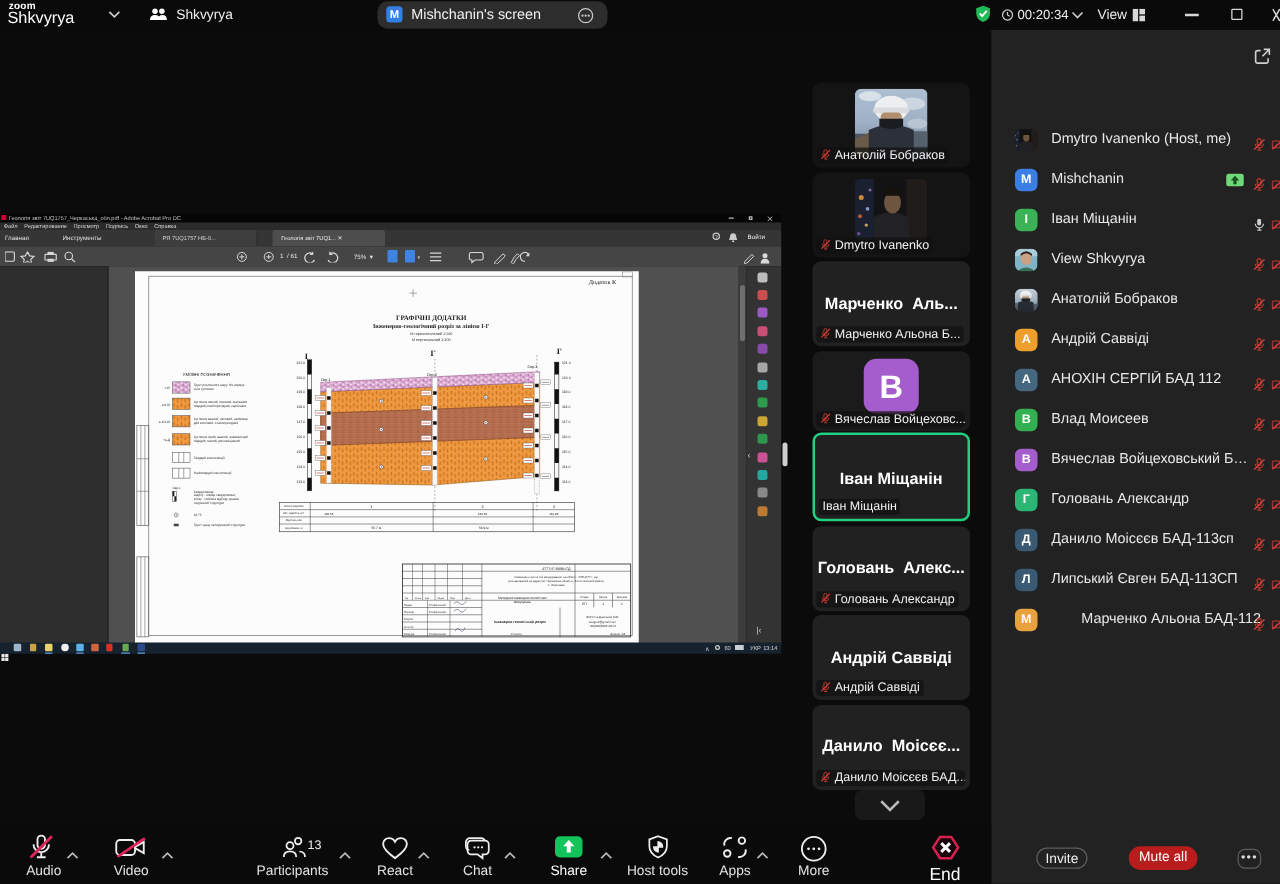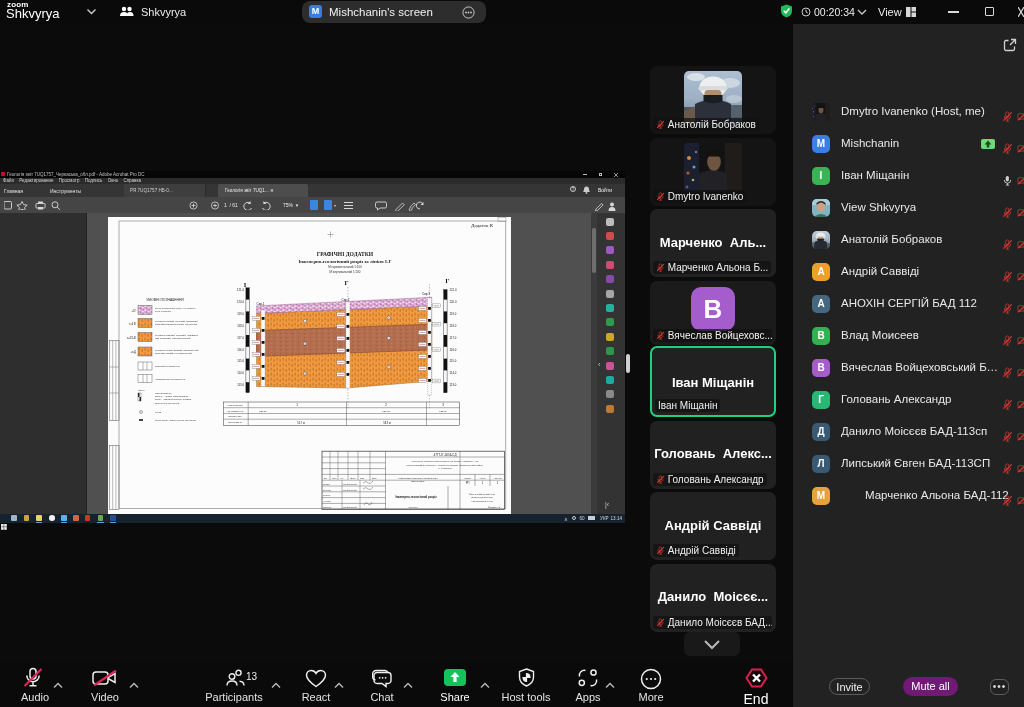--- a/index.html
+++ b/index.html
@@ -435,21 +435,21 @@
   <div id="strip"></div>
 
   <div class="abs" id="panel" style="left:793px;top:24px;width:231px;height:683px;background:#222222;">
     <svg class="abs" style="left:210px;top:14px" width="14" height="14" viewBox="0 0 14 14">
       <path d="M5.5 2.5 H3 a1.5 1.5 0 0 0 -1.5 1.5 V11 a1.5 1.5 0 0 0 1.5 1.5 h7 A1.5 1.5 0 0 0 11.5 11 V8.5" stroke="#cfcfcf" stroke-width="1.3" fill="none"></path>
       <path d="M8 1.5 h4.5 V6 M12.2 1.8 L7 7" stroke="#cfcfcf" stroke-width="1.3" fill="none"></path>
     </svg>
     <div id="plist"></div>
 
     <div class="abs" style="left:36px;top:654px;width:41px;height:17px;border:1px solid #5d5d5d;border-radius:9px;color:#f0f0f0;font-size:11px;text-align:center;line-height:16px;">Invite</div>
-    <div class="abs" style="left:110px;top:653px;width:55px;height:19px;background:#701a75;border-radius:10px;color:#fff;font-size:11px;text-align:center;line-height:19px;">Mute all</div>
+    <div class="abs" style="left:110px;top:653px;width:55px;height:19px;background:#b91c1c;border-radius:10px;color:#fff;font-size:11px;text-align:center;line-height:19px;">Mute all</div>
     <div class="abs" style="left:197px;top:655px;width:19px;height:16px;border:1px solid #5d5d5d;border-radius:6px;color:#ddd;font-size:10px;text-align:center;line-height:13px;letter-spacing:1px;">•••</div>
   <div class="abs" style="left: 0px; top: 72px; width: 231px; height: 32px;">
         <div class="abs" style="left:19px;top:7px">
           <svg width="18" height="18" viewBox="10 0 40 49" style="border-radius:5px;display:block">
             <rect width="58" height="49" fill="#131316"></rect>
             <rect x="0" y="0" width="15" height="49" fill="#1b2030"></rect>
             <circle cx="5" cy="15" r="2" fill="#c98a3e"></circle>
             <circle cx="10" cy="24" r="1.5" fill="#7e98c9"></circle>
             <circle cx="4" cy="30" r="1.6" fill="#b3582e"></circle>
             <circle cx="9" cy="37" r="1.3" fill="#caa45a"></circle>

